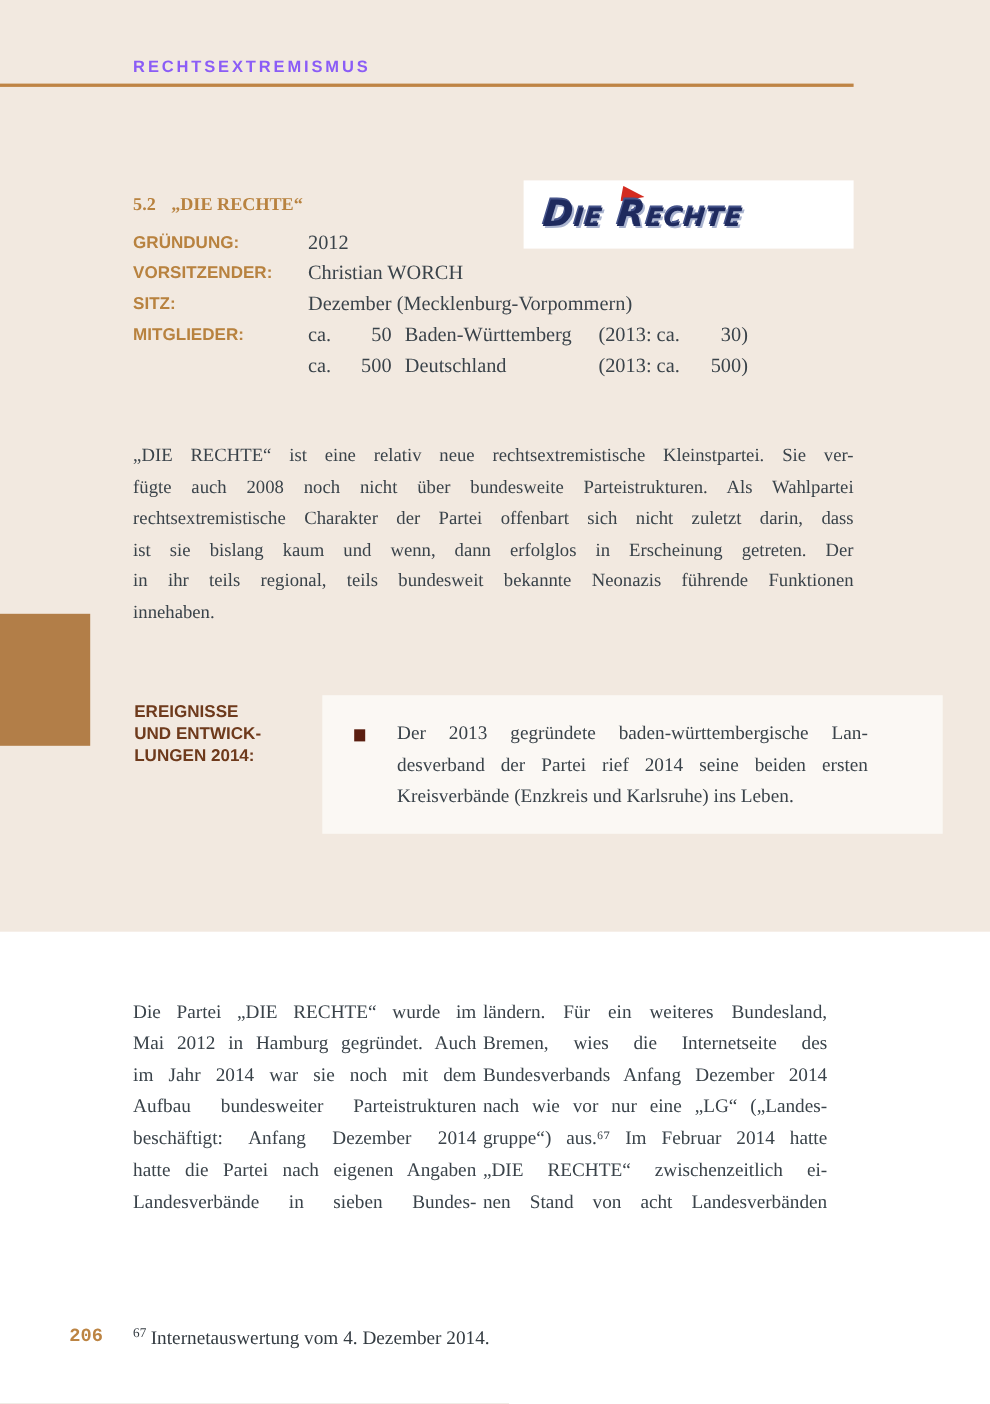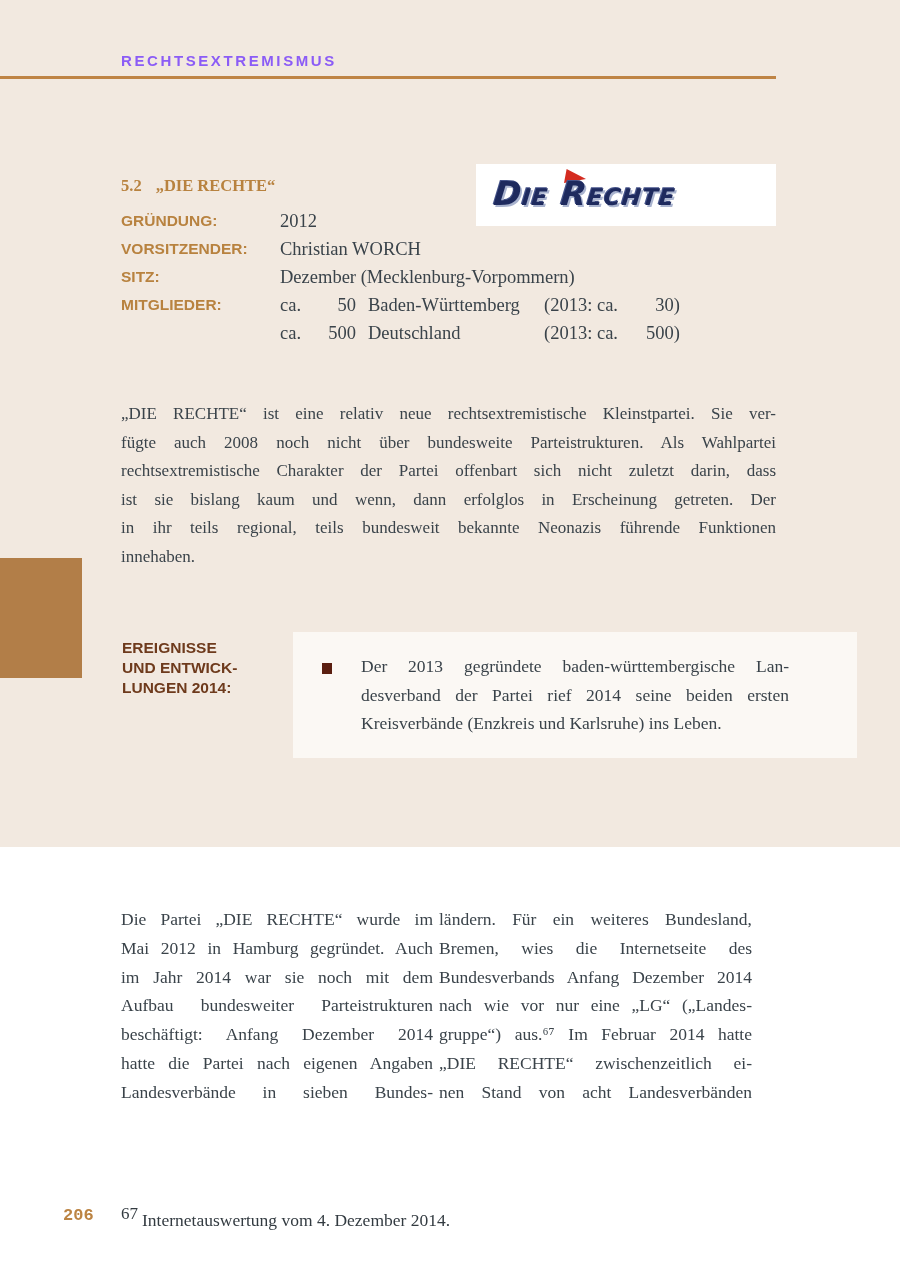--- a/index.html
+++ b/index.html
@@ -173,21 +173,21 @@
     font-weight: bold;
     font-size: 17px;
     color: #bc8443;
   }
   .footnote {
     position: absolute;
     left: 121px; top: 1204px;
     font-size: 17.5px;
     color: #333b41;
   }
-  .footnote sup { font-size: 17px; margin-right: 4px; }
+  .footnote sup { font-size: 12px; margin-right: 4px; }
 </style>
 </head>
 <body>
 
 <div class="page">
 
   <div class="top-section">
 
     <div class="kicker">RECHTSEXTREMISMUS</div>
     <div class="head-rule"></div>

